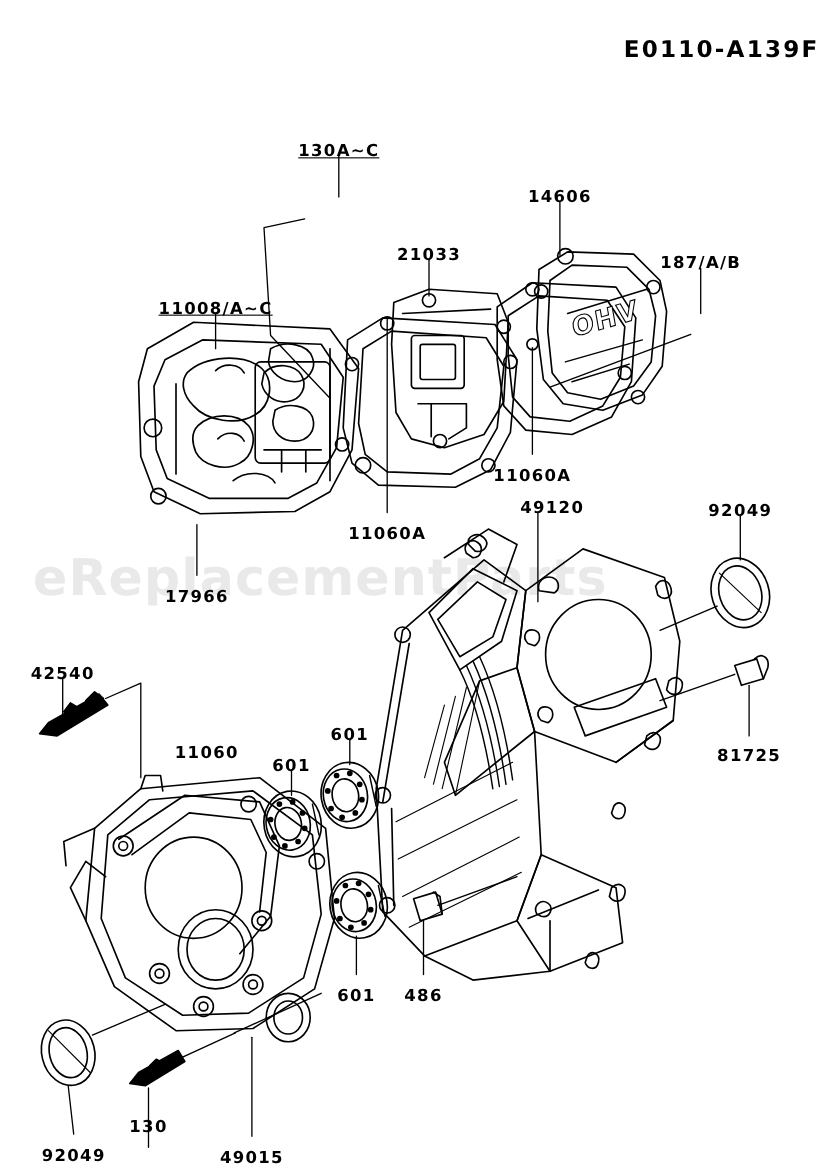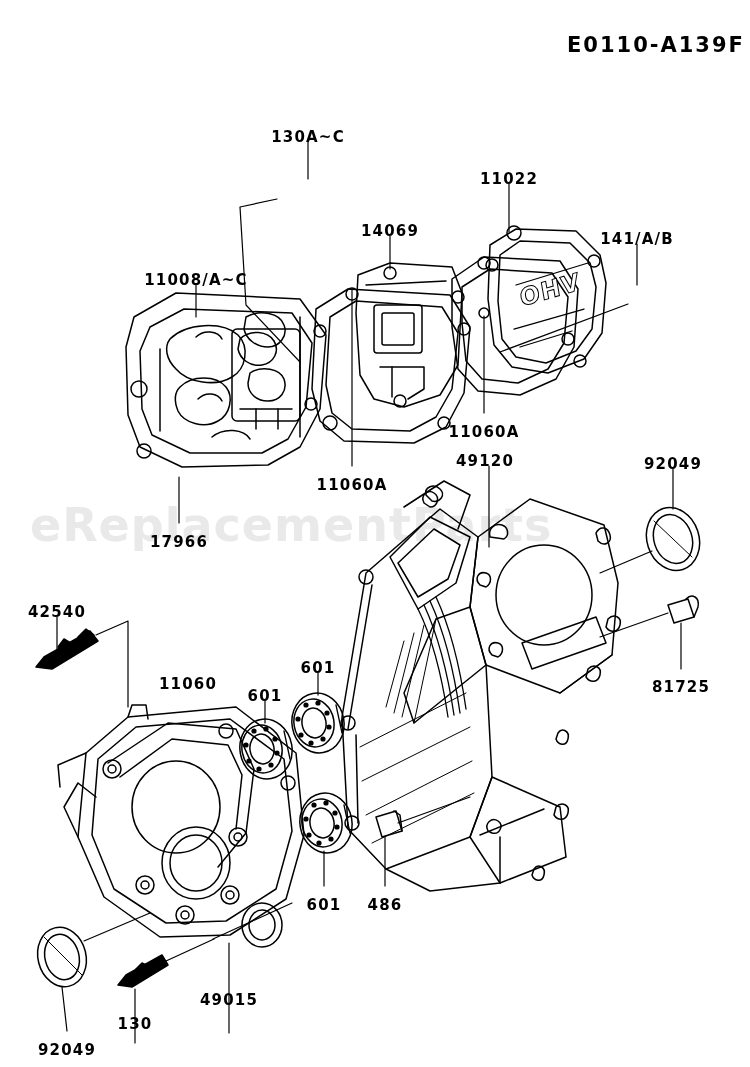--- a/index.html
+++ b/index.html
@@ -316,34 +316,34 @@
       <path d="M229 926 L229 1016" stroke-width="1.2"></path>
       <path d="M213 922 L292 886" stroke-width="1.2"></path>
 
     </g>
   </svg>
 
   <div style="position:absolute;left:519px;top:259px;font-weight:bold;font-size:24px;
               letter-spacing:1px;transform:rotate(-16deg) skewX(-6deg);
               -webkit-text-stroke:1px #000;color:#fff;">OHV</div>
 
-  <div class="lbl" style="left: 308px; top: 113px;">130A~C</div>
-  <div class="lbl" style="left: 196px; top: 256px;">11008/A~C</div>
-  <div class="lbl" style="left: 390px; top: 207px;">14069</div>
-  <div class="lbl" style="left: 509px; top: 155px;">11022</div>
-  <div class="lbl" style="left: 637px; top: 215px;">141/A/B</div>
+  <div class="lbl" style="left: 308px; top: 113px; text-decoration: underline;">130A~C</div>
+  <div class="lbl" style="left: 196px; top: 256px; text-decoration: underline;">11008/A~C</div>
+  <div class="lbl" style="left: 390px; top: 207px;">21033</div>
+  <div class="lbl" style="left: 509px; top: 155px;">14606</div>
+  <div class="lbl" style="left: 637px; top: 215px;">187/A/B</div>
   <div class="lbl" style="left: 484px; top: 408px;">11060A</div>
   <div class="lbl" style="left: 352px; top: 461px;">11060A</div>
-  <div class="lbl" style="left: 485px; top: 437px;">49120</div>
+  <div class="lbl" style="left: 502px; top: 437px;">49120</div>
   <div class="lbl" style="left: 673px; top: 440px;">92049</div>
   <div class="lbl" style="left: 179px; top: 518px;">17966</div>
   <div class="lbl" style="left: 681px; top: 663px;">81725</div>
   <div class="lbl" style="left: 57px; top: 588px;">42540</div>
   <div class="lbl" style="left: 188px; top: 660px;">11060</div>
   <div class="lbl" style="left: 265px; top: 672px;">601</div>
   <div class="lbl" style="left: 318px; top: 644px;">601</div>
   <div class="lbl" style="left: 324px; top: 881px;">601</div>
   <div class="lbl" style="left: 385px; top: 881px;">486</div>
   <div class="lbl" style="left: 67px; top: 1026px;">92049</div>
   <div class="lbl" style="left: 135px; top: 1000px;">130</div>
-  <div class="lbl" style="left: 229px; top: 976px;">49015</div>
+  <div class="lbl" style="left: 229px; top: 1028px;">49015</div>
 
 </div>
 
 </body></html>

